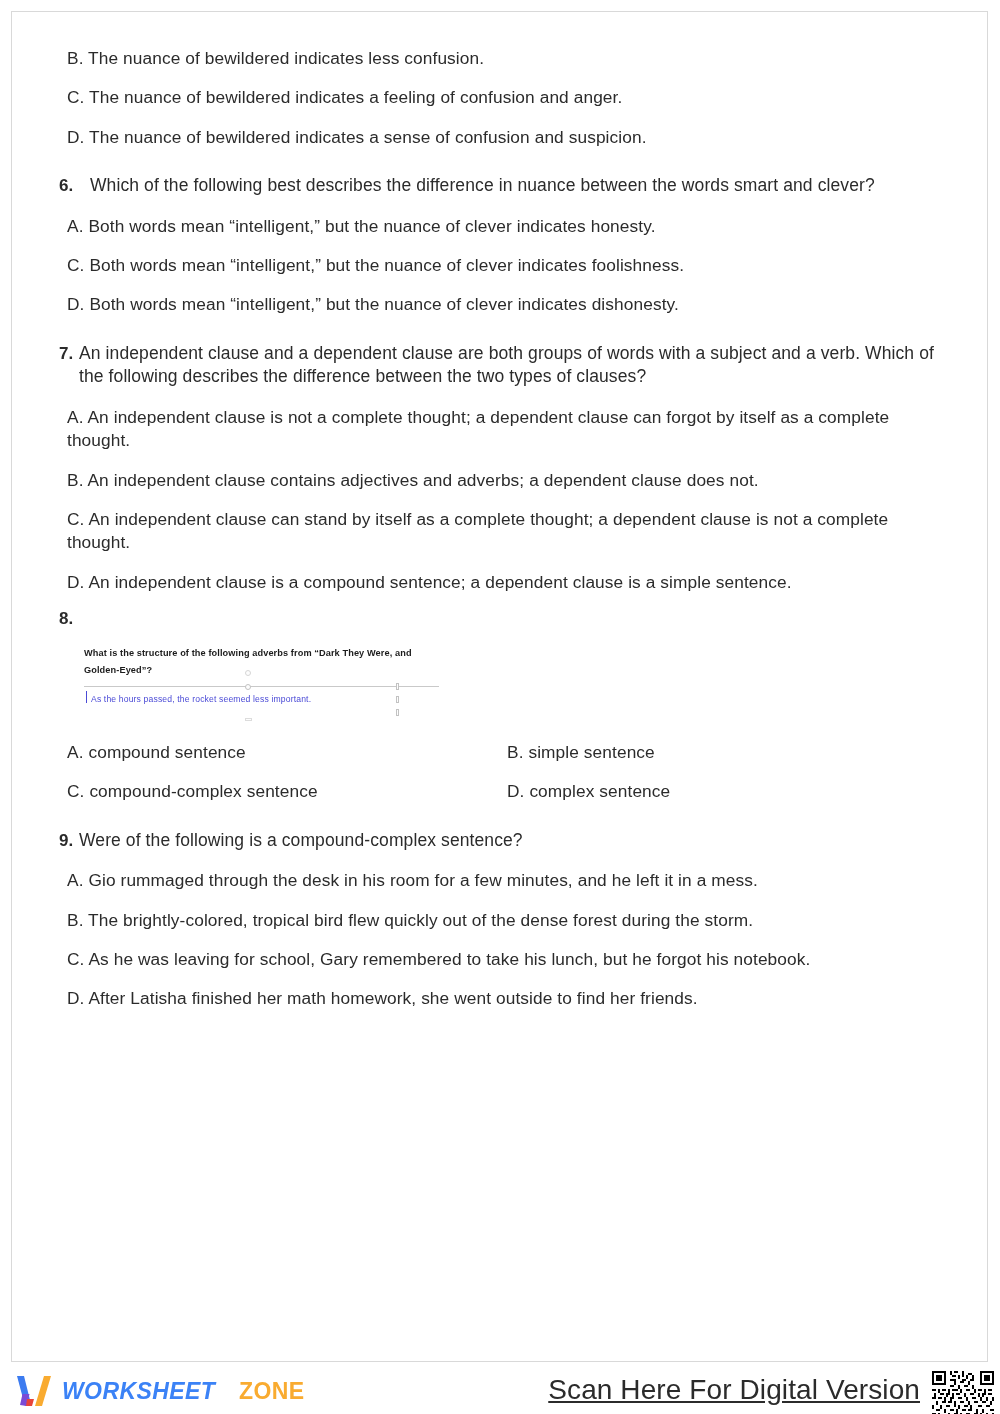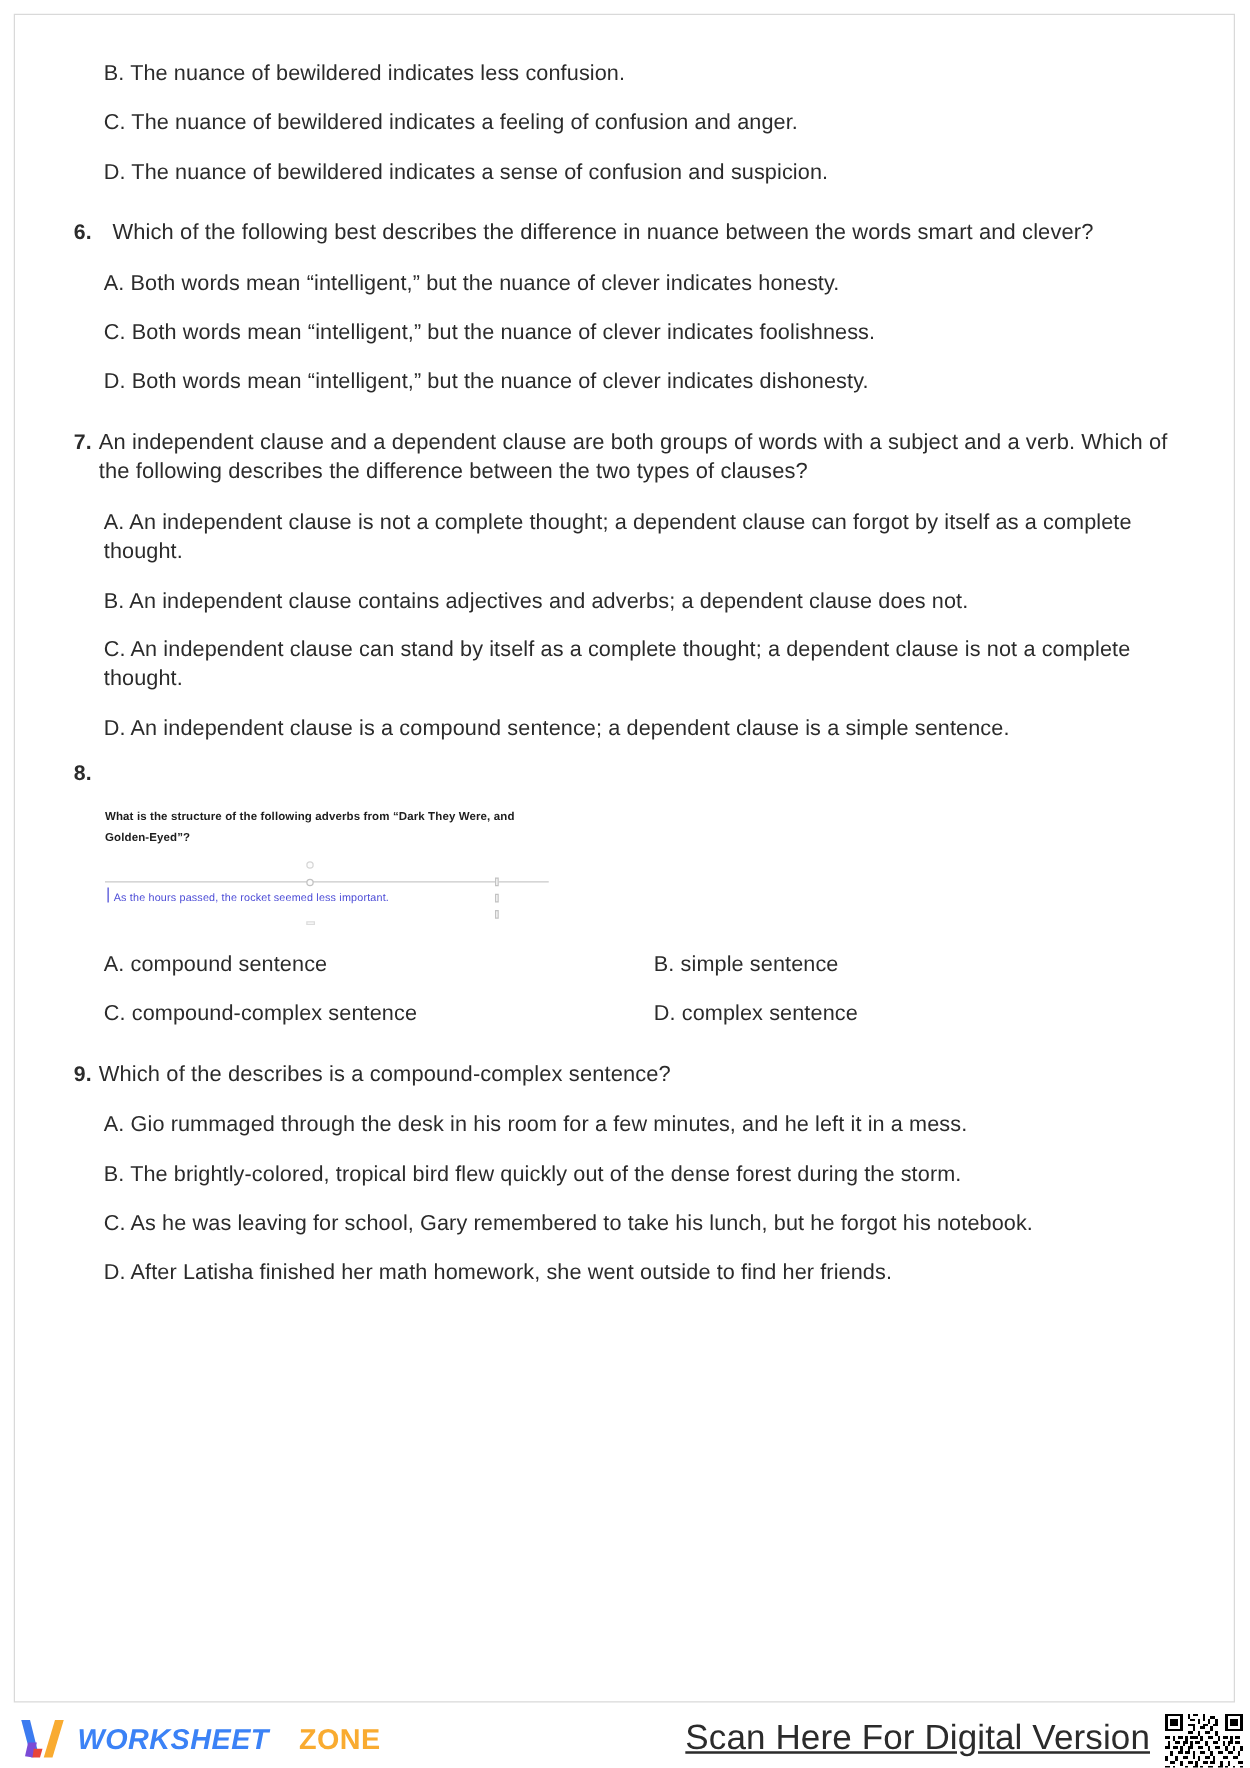--- a/index.html
+++ b/index.html
@@ -59,21 +59,21 @@
   .q-text {
     flex: 1 1 auto;
     font-size: 17.5px;
     line-height: 1.35;
   }
 
   .opt {
     font-size: 17.3px;
     line-height: 1.35;
     letter-spacing: 0.1px;
-    margin-left: 24px;
+    margin-left: 8px;
     padding-top: 16px;
   }
   .opt.first { padding-top: 17px; }
 
   .gap-q { height: 25px; }
 
   
   .opt-grid {
     display: flex;
     width: 100%;
@@ -92,21 +92,21 @@
   .embed-title {
     font-size: 9.2px;
     font-weight: bold;
     color: #1c1c1c;
     line-height: 1.85;
     letter-spacing: 0.1px;
     width: 330px;
   }
   .embed-box {
     position: relative;
-    margin-top: 26px;
+    margin-top: 7px;
     height: 34px;
     border-top: 1px solid #c9c9c9;
   }
   .embed-sentence {
     position: absolute;
     left: 7px;
     top: 7px;
     font-size: 8.6px;
     color: #4a4ad6;
     letter-spacing: 0.15px;
@@ -263,21 +263,21 @@
             <div class="opt">D. complex sentence</div>
           </div>
       </div>
     </div>
 
     <div class="gap-q"></div>
 
     <div class="q-block">
       <div class="q-line">
         <span class="q-num narrow">9.</span>
-        <span class="q-text">Which of the describes is a compound-complex sentence?</span>
+        <span class="q-text">Were of the following is a compound-complex sentence?</span>
       </div>
       <div class="opt first">A. Gio rummaged through the desk in his room for a few minutes, and he left it in a mess.</div>
       <div class="opt">B. The brightly-colored, tropical bird flew quickly out of the dense forest during the storm.</div>
       <div class="opt">C. As he was leaving for school, Gary remembered to take his lunch, but he forgot his notebook.</div>
       <div class="opt">D. After Latisha finished her math homework, she went outside to find her friends.</div>
     </div>
 
   </div>
 </div>
 

